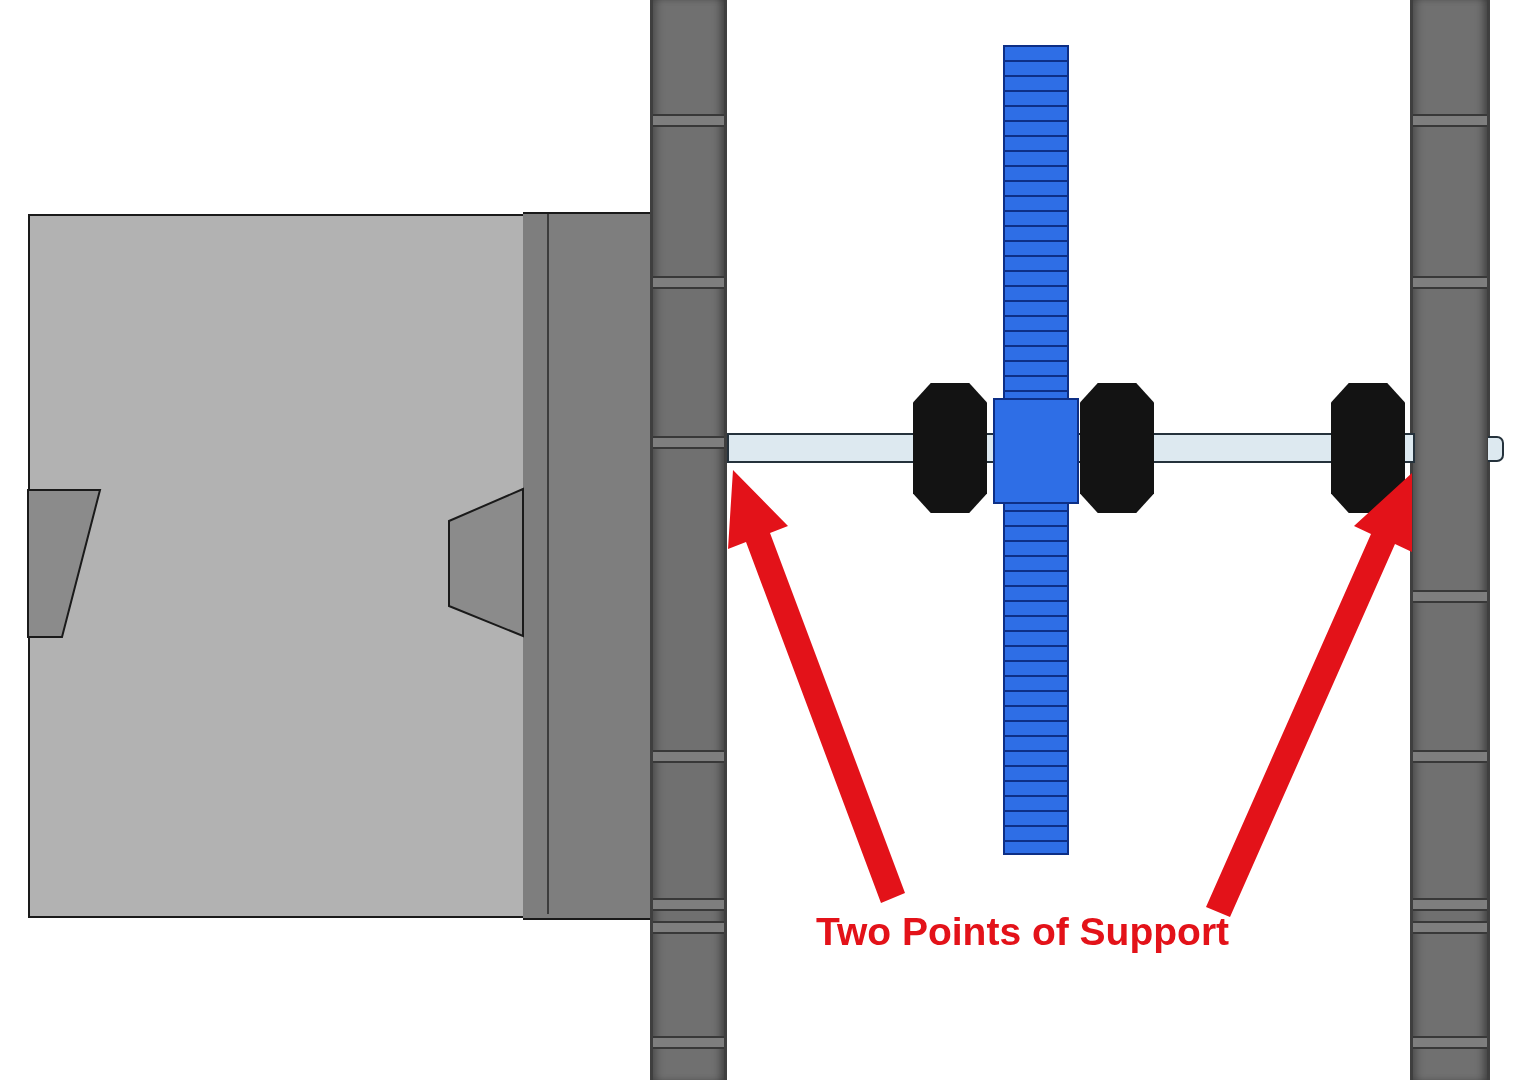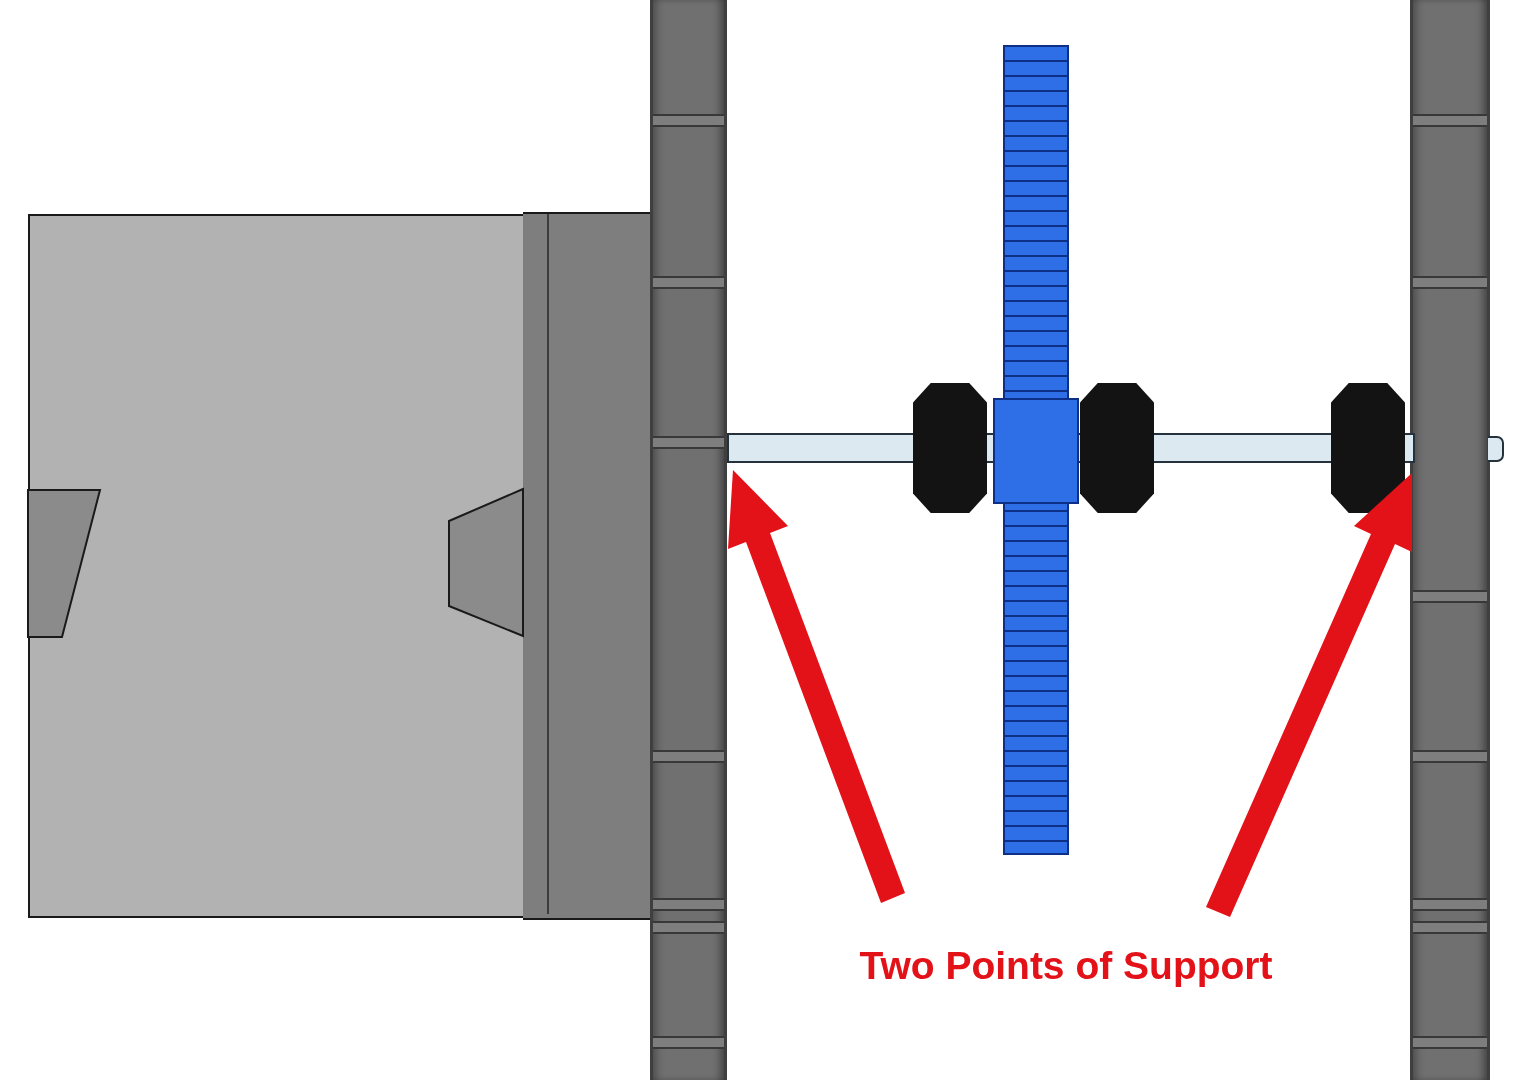--- a/index.html
+++ b/index.html
@@ -62,22 +62,22 @@
     background:var(--spacer-black);
     clip-path:polygon(24% 0,76% 0,100% 15%,100% 85%,76% 100%,24% 100%,0 85%,0 15%);
   }
   .collar-1{left:913px;}
   .collar-2{left:1080px;}
   .collar-3{left:1331px;}
   
   .arrows{position:absolute;left:0;top:0;z-index:7;pointer-events:none;}
   .arrow{fill:var(--arrow-red);stroke:none;}
   .annotation-label{
-    position:absolute;left:816px;top:944px;width:500px;z-index:7;
-    text-align:center;font-size:39px;font-weight:700;
+    position:absolute;left:816px;top:910px;width:500px;z-index:7;
+    text-align:left;font-size:39px;font-weight:700;
     color:var(--annotation-red);letter-spacing:0px;
   }
 </style>
 </head>
 <body>
 
 <div class="scene">
 
   <div class="motor-face"></div>
   <div class="motor-side"></div>

